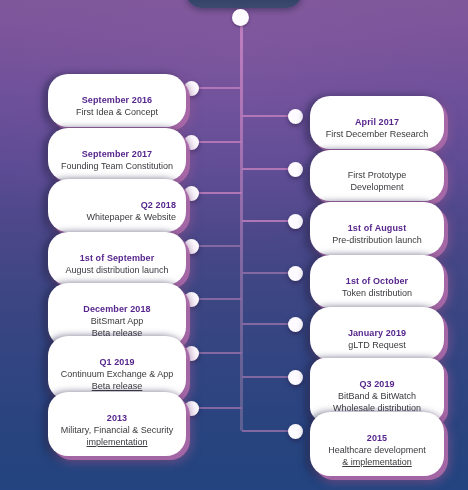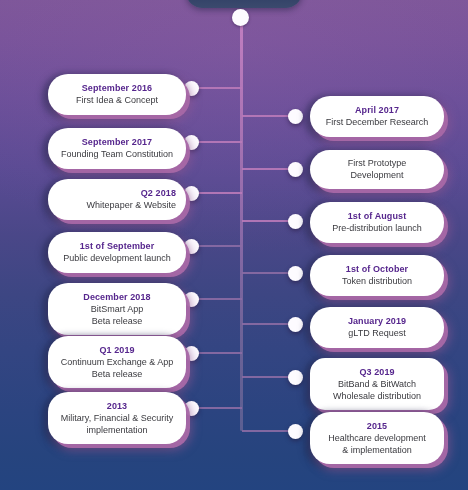--- a/index.html
+++ b/index.html
@@ -94,21 +94,21 @@
     box-shadow: 0 2px 4px rgba(35,20,55,0.5);
   }
 
   
   .card {
     position: absolute;
     width: 138px;
     box-sizing: border-box;
     border-radius: 20px;
     background: #ffffff;
-    padding: 8px 10px 8px 10px;
+    padding: 20px 10px 8px 10px;
     text-align: center;
     box-shadow:
       4px 4px 0 0 rgba(168,104,166,0.95),
       5px 6px 10px 1px rgba(150,90,150,0.55),
       -3px 2px 7px 2px rgba(30,35,70,0.55);
   }
   .card.right { width: 134px; }
 
   .card-title {
     color: #56268d;
@@ -117,21 +117,21 @@
     line-height: 12px;
     letter-spacing: 0.1px;
     margin-bottom: 1px;
   }
   .card-desc {
     color: #3a3a3f;
     font-size: 9px;
     line-height: 11.5px;
     letter-spacing: 0px;
   }
-  .card-desc .l2 { display: block; }
+  .card-desc .l2 { display: block; text-decoration: underline; }
 
   
   .l0 { left: 48px; top: 74px; }
   .l1 { left: 48px; top: 128px; }
   .l2p { left: 48px; top: 179px; text-align: right; }
   .l3 { left: 48px; top: 232px; }
   .l4 { left: 48px; top: 283px; }
   .l5 { left: 48px; top: 336px; }
   .l6 { left: 48px; top: 392px; }
 
@@ -205,21 +205,21 @@
   <div class="card l2p">
     <div class="card-title">Q2  2018</div>
     <div class="card-desc">
       <span>Whitepaper &amp; Website</span>
     </div>
   </div>
 
   <div class="card l3">
     <div class="card-title">1st of September</div>
     <div class="card-desc">
-      <span>Public development launch</span>
+      <span>August distribution launch</span>
     </div>
   </div>
 
   <div class="card l4">
     <div class="card-title">December 2018</div>
     <div class="card-desc">
       <span>BitSmart App</span>
       <span class="l2">Beta release</span>
     </div>
   </div>

